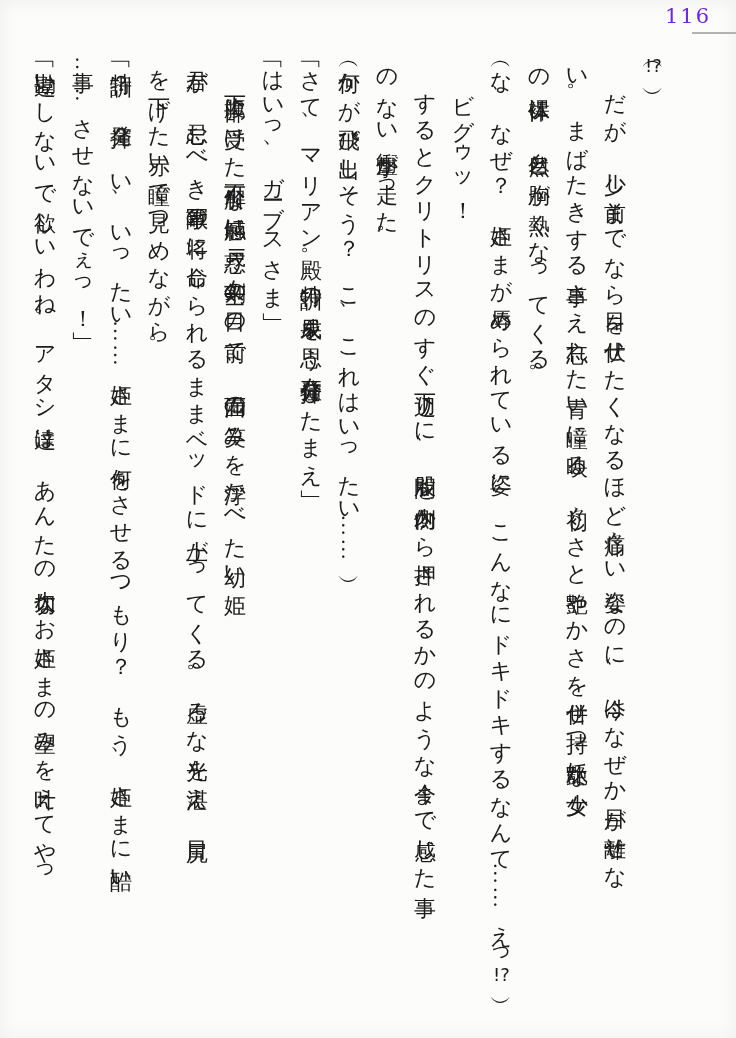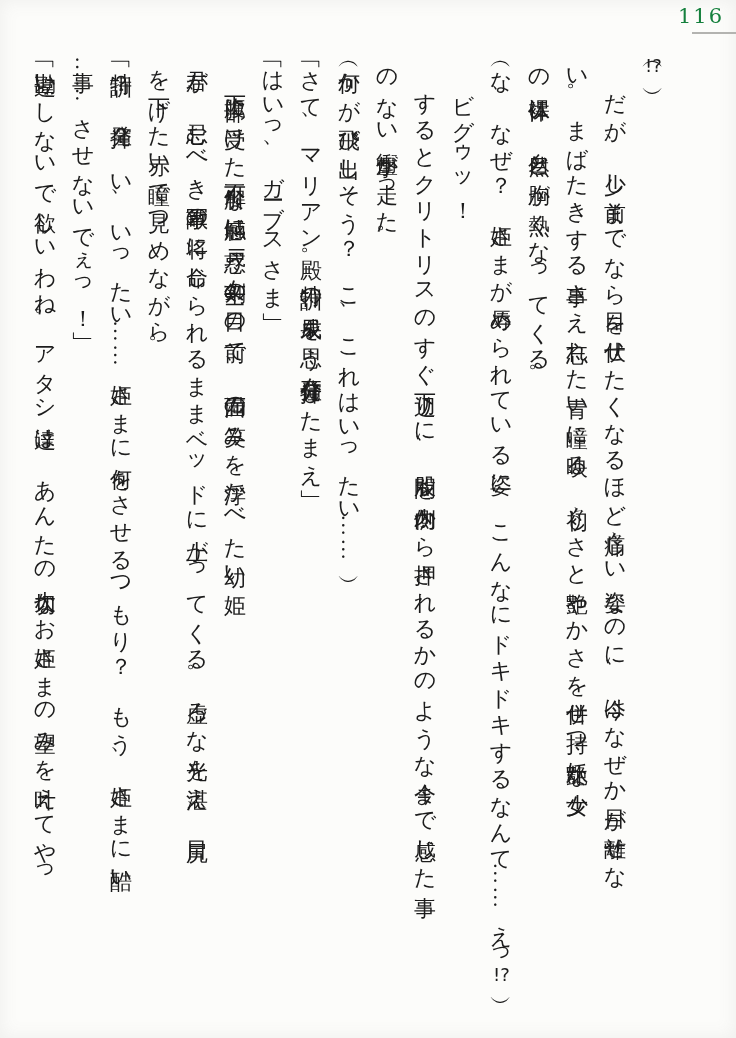--- a/index.html
+++ b/index.html
@@ -14,22 +14,22 @@
     margin: 0 auto;
     background: #fcfcfa;
     overflow: hidden;
     box-shadow: inset 0 0 18px rgba(120,120,115,0.10);
     font-family: "Liberation Serif", "DejaVu Serif", serif;
   }
   
   .folio {
     position: absolute;
     top: 6px;
-    right: 12px;
-    color: #15803d;
+    right: 25px;
+    color: #6d28d9;
     font-size: 21px;
     letter-spacing: 2px;
     font-family: "DejaVu Serif", serif;
     line-height: 1;
   }
   .folio-rule {
     position: absolute;
     top: 32px;
     right: 0;
     width: 44px;

